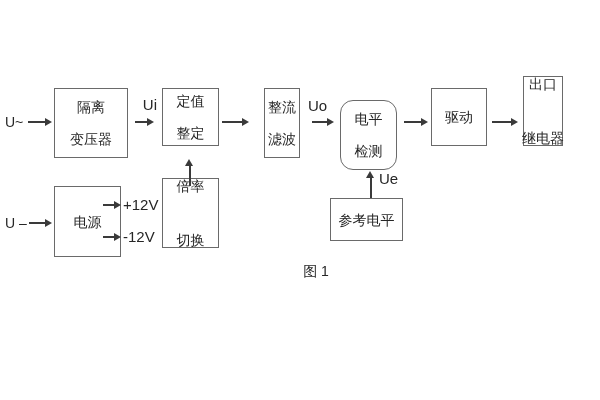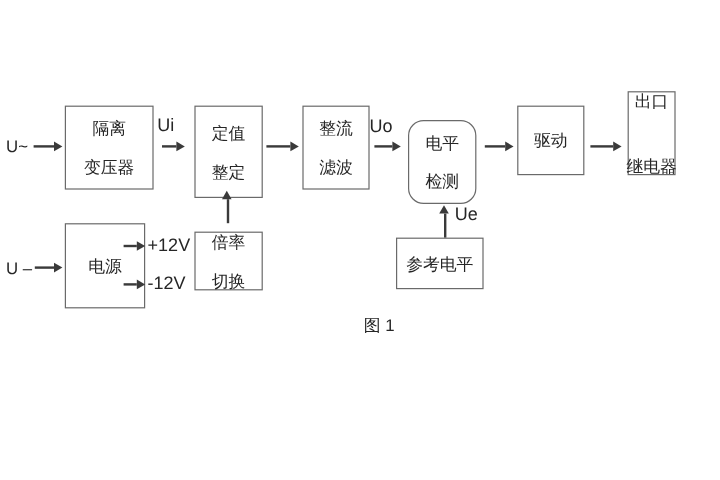--- a/index.html
+++ b/index.html
@@ -77,26 +77,26 @@
 </head>
 <body>
 
 <div class="canvas">
 
   <div class="box" style="left:54px; top:88px; width:74px; height:70px;">
     <span>隔离</span>
     <span>变压器</span>
   </div>
 
-  <div class="box" style="left:162px; top:88px; width:57px; height:77px;">
+  <div class="box" style="left:162px; top:88px; width:57px; height:58px;">
     <span>定值</span>
     <span>整定</span>
   </div>
 
-  <div class="box" style="left:252px; top:88px; width:56px; height:70px;">
+  <div class="box" style="left:264px; top:88px; width:36px; height:70px;">
     <span>整流</span>
     <span>滤波</span>
   </div>
 
   <div class="box" style="left:340px; top:100px; width:57px; height:70px;border-radius:13px;">
     <span>电平</span>
     <span>检测</span>
   </div>
 
   <div class="box" style="left:431px; top:88px; width:56px; height:58px;">
@@ -105,32 +105,32 @@
 
   <div class="box" style="left:523px; top:76px; width:40px; height:70px;justify-content:space-between;">
     <span>出口</span>
     <span>继电器</span>
   </div>
 
   <div class="box" style="left:54px; top:186px; width:67px; height:71px;">
     <span>电源</span>
   </div>
 
-  <div class="box" style="left:162px; top:193px; width:57px; height:49px;">
+  <div class="box" style="left:162px; top:178px; width:57px; height:70px;justify-content:space-between;">
     <span>倍率</span>
     <span>切换</span>
   </div>
 
   <div class="box" style="left:330px; top:198px; width:73px; height:43px;">
     <span>参考电平</span>
   </div>
 
   <span class="lbl" style="left:5px; top:114px;">U~</span>
   <span class="lbl" style="left:5px; top:215px;">U –</span>
-  <span class="lbl sig" style="left:131px; top:97px; width:26px; text-align:left;">Ui</span>
+  <span class="lbl sig" style="left:131px; top:97px; width:26px; text-align:right;">Ui</span>
   <span class="lbl sig" style="left:308px; top:98px; width:28px; ">Uo</span>
   <span class="lbl sig" style="left:379px; top:171px;">Ue</span>
   <span class="lbl sig" style="left:123px; top:197px;">+12V</span>
   <span class="lbl sig" style="left:123px; top:229px;">-12V</span>
 
   <div class="arrow-r" style="left:28px; top:121px; width:17px;"></div>
   <div class="arrow-r" style="left:135px; top:121px; width:12px;"></div>
   <div class="arrow-r" style="left:222px; top:121px; width:20px;"></div>
   <div class="arrow-r" style="left:312px; top:121px; width:15px;"></div>
   <div class="arrow-r" style="left:404px; top:121px; width:17px;"></div>

